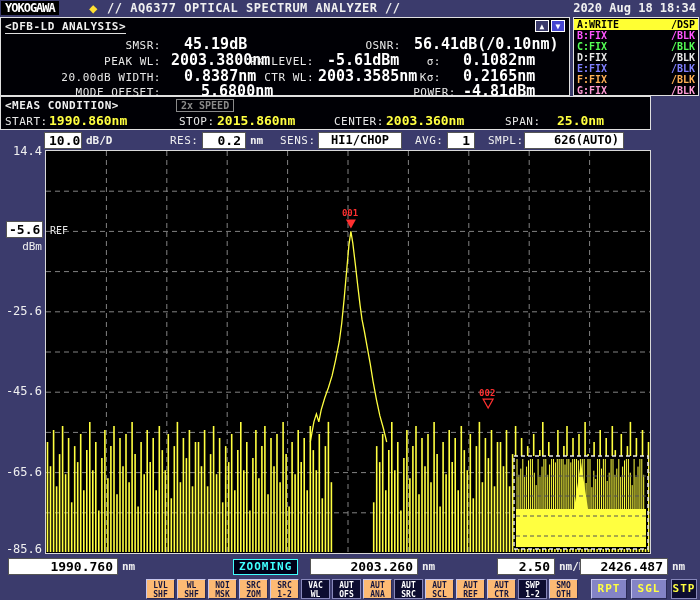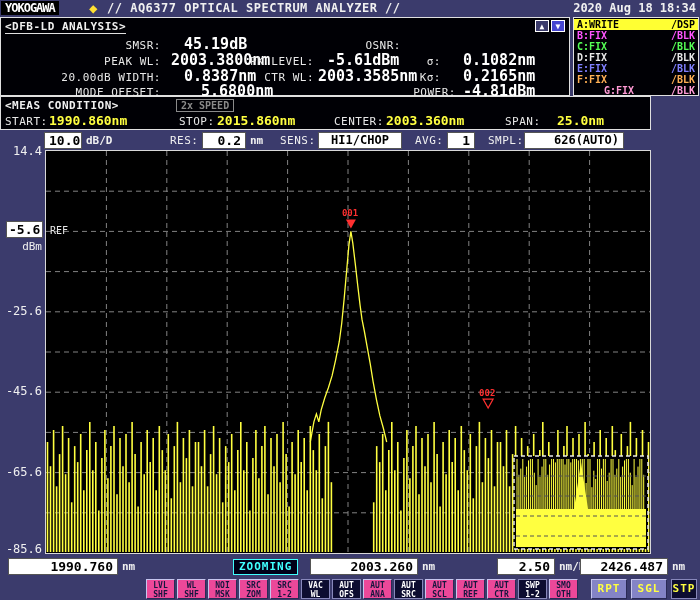--- a/index.html
+++ b/index.html
@@ -38,21 +38,21 @@
   .ytick{position:absolute;font-size:12px;color:#f0f0f0;text-align:right;width:42px;left:0;}
   
   .chart-wrap{position:absolute;left:45px;top:150px;width:604px;height:402px;background:#000;
               border:1px solid #d8d8d8;box-sizing:content-box;}
   
   .zooming-badge{position:absolute;left:233px;top:559px;color:#40ffff;border:1px solid #40ffff;
                  background:#000018;font-size:11px;font-weight:bold;padding:0 5px;line-height:14px;letter-spacing:1px;}
   
   .tb-btn{position:absolute;top:579px;height:20px;width:29px;box-sizing:border-box;text-align:center;
           font-size:8px;font-weight:bold;line-height:9px;padding-top:1px;
-          background:#ec4899;color:#16163e;border:1px solid;border-color:#c6c6ee #2a2a55 #2a2a55 #c6c6ee;}
+          background:#fdba74;color:#16163e;border:1px solid;border-color:#c6c6ee #2a2a55 #2a2a55 #c6c6ee;}
   .tb-btn.active{background:#0d0d30;color:#fff;border-color:#8888bb;}
   .tb-action{position:absolute;top:579px;height:20px;box-sizing:border-box;text-align:center;
              font-size:11px;font-weight:bold;line-height:18px;background:#8484c6;color:#ffff40;
              border:1px solid;border-color:#c6c6ee #2a2a55 #2a2a55 #c6c6ee;letter-spacing:1px;}
   .tb-action.active{background:#0d0d30;border-color:#8888bb;}
 </style>
 </head>
 <body>
 
 <div class="screen">
@@ -61,20 +61,21 @@
   <div class="abs diamond">◆</div>
   <div class="abs main-title">// AQ6377 OPTICAL SPECTRUM ANALYZER //</div>
   <div class="abs datetime">2020 Aug 18 18:34</div>
 
   <div class="panel meas-panel">
     <span class="abs p-title" style="left:4px;top:2px;">&lt;DFB-LD ANALYSIS&gt;</span>
 
     <span class="flabel" style="left:0;width:160px;top:21px;">SMSR:</span>
     <span class="fval" style="left:183px;top:17px;">45.19dB</span>
     <span class="flabel" style="left:300px;width:100px;top:21px;">OSNR:</span>
+    <span class="fval" style="left:413px;top:17px;">56.41dB(/0.10nm)</span>
 
     <span class="flabel" style="left:0;width:160px;top:37px;">PEAK WL:</span>
     <span class="fval" style="left:170px;top:33px;">2003.3800nm</span>
     <span class="flabel" style="left:235px;width:78px;top:37px;">PK LEVEL:</span>
     <span class="fval" style="left:326px;top:33px;">-5.61dBm</span>
     <span class="flabel" style="left:380px;width:60px;top:37px;">σ:</span>
     <span class="fval" style="left:462px;top:33px;">0.1082nm</span>
 
     <span class="flabel" style="left:0;width:160px;top:53px;">20.00dB WIDTH:</span>
     <span class="fval" style="left:183px;top:49px;">0.8387nm</span>
@@ -112,21 +113,21 @@
         <span>/BLK</span>
       </div>
       <div class="trace-row" style="color: rgb(128, 128, 255);">
         <span>E:FIX</span>
         <span>/BLK</span>
       </div>
       <div class="trace-row" style="color: rgb(255, 176, 85);">
         <span>F:FIX</span>
         <span>/BLK</span>
       </div>
-      <div class="trace-row" style="color: rgb(255, 154, 213); margin-left: 27px;">
+      <div class="trace-row" style="color: rgb(255, 154, 213);">
         <span>G:FIX</span>
         <span>/BLK</span>
       </div>
     </div>
 
   <div class="panel cond-panel">
     <span class="abs" style="left:4px;top:2px;font-size:11px;font-weight:bold;letter-spacing:.5px;">&lt;MEAS CONDITION&gt;</span>
     <span class="speed-badge">2x SPEED</span>
     <span class="flabel" style="left:4px;top:18px;text-align:left;">START:</span>
     <span class="cval" style="left:48px;top:16px;">1990.860nm</span>

